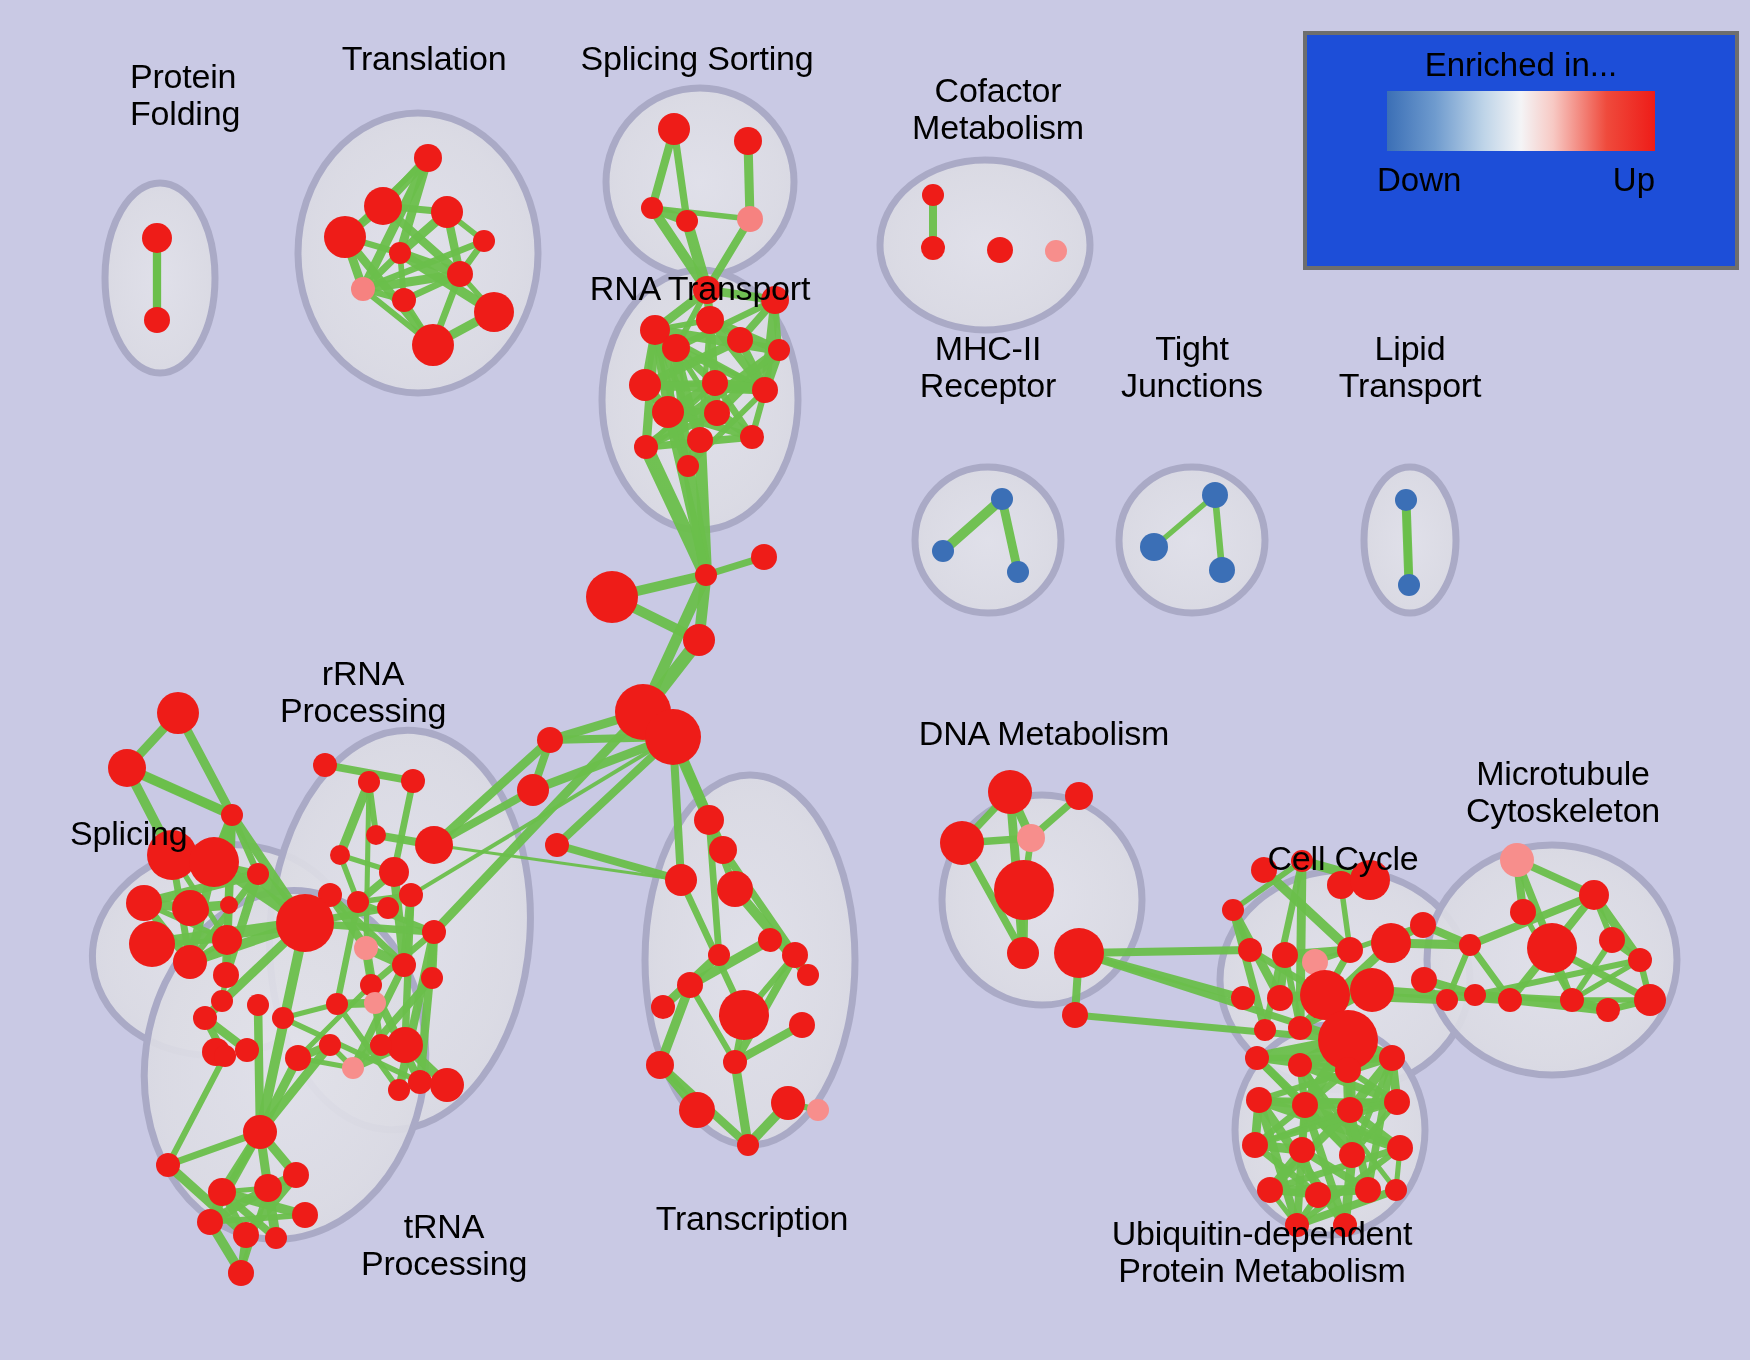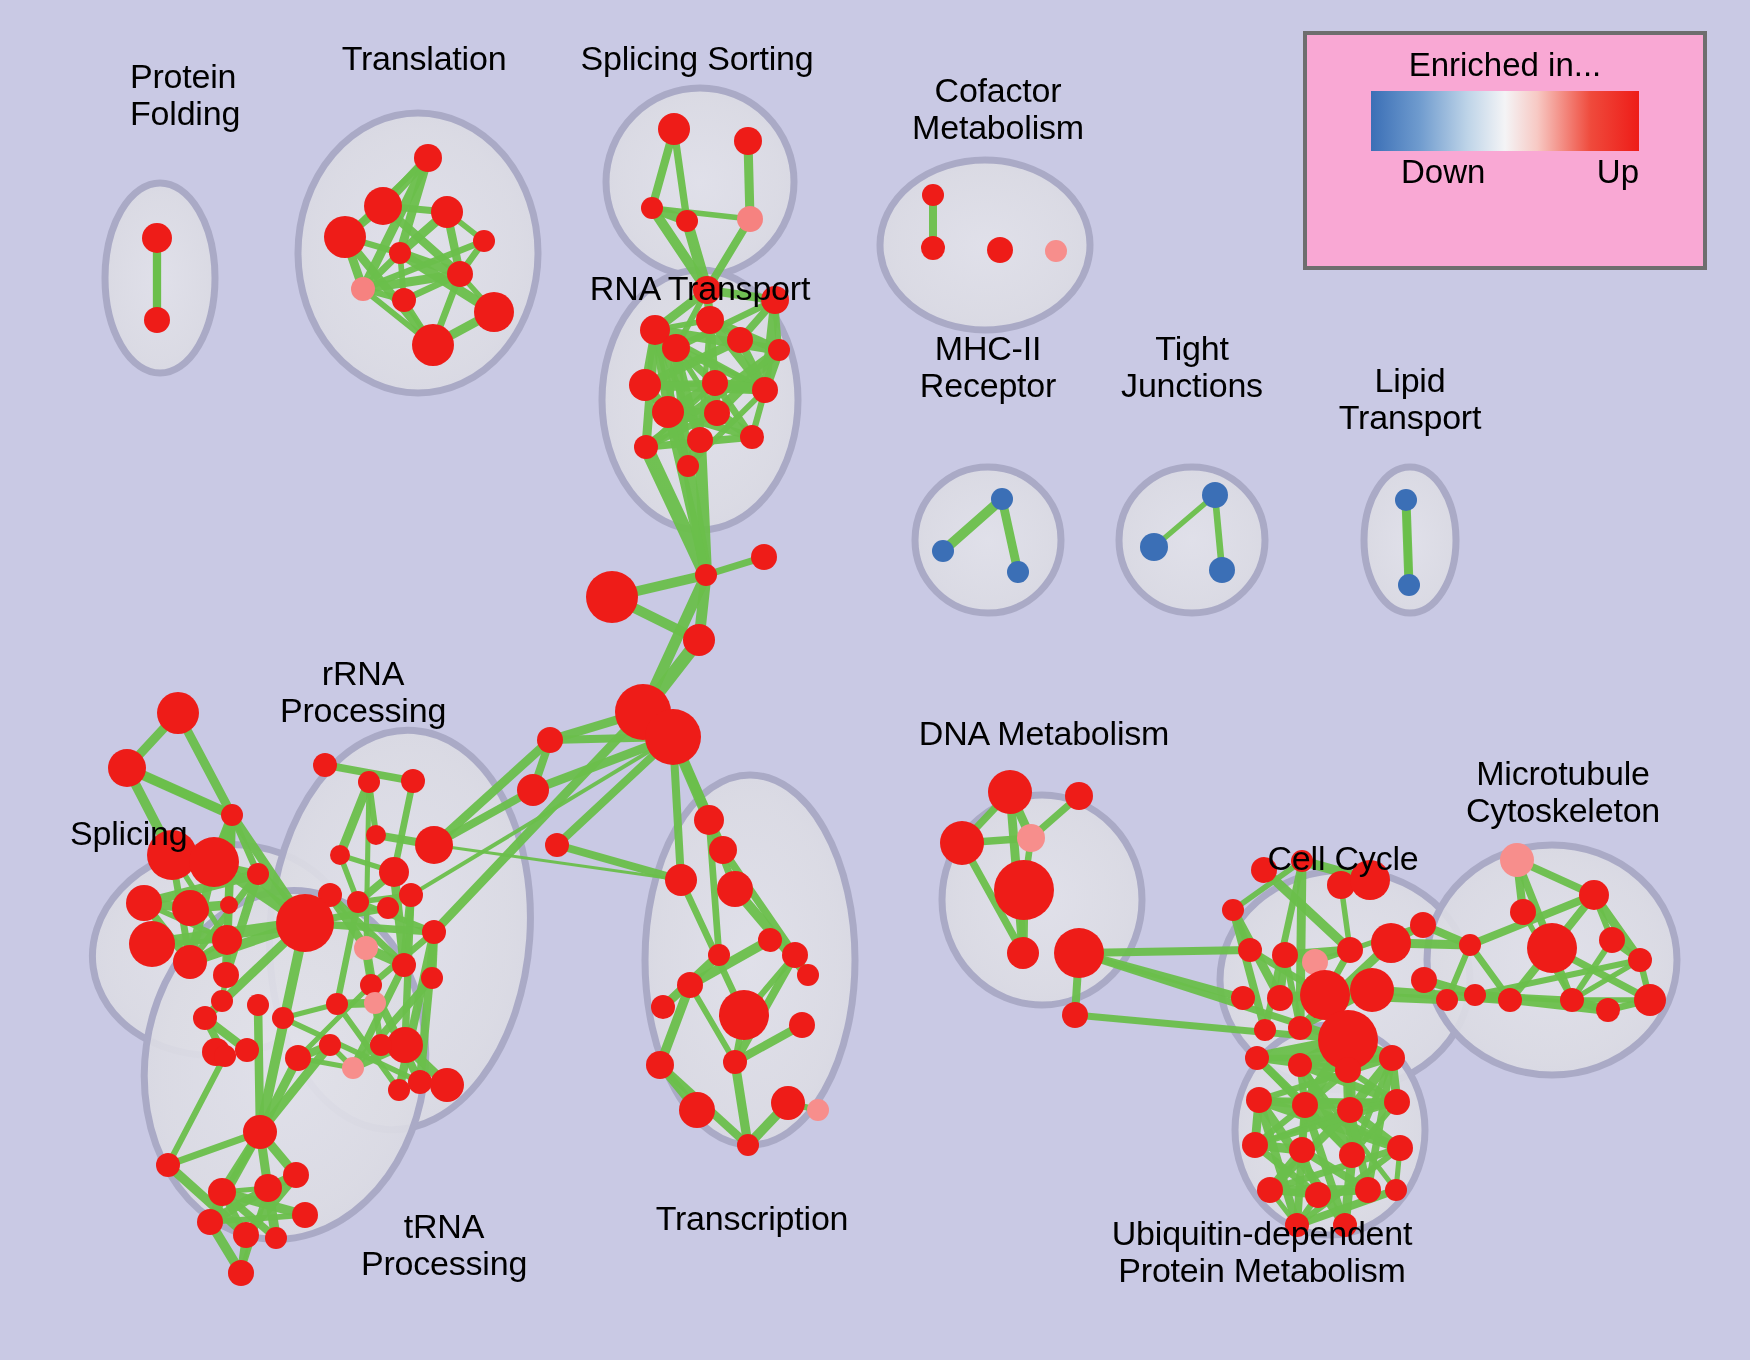--- a/index.html
+++ b/index.html
@@ -18,40 +18,40 @@
     font-size:34px;
     line-height:1.08;
     white-space:pre;
     letter-spacing:-0.2px;
   }
   .lbl.c{text-align:center;transform:translateX(-50%);}
   .lbl.l{text-align:left;}
   #legend{
     position:absolute;
     left:1303px;top:31px;
-    width:404px;height:239px;
-    background:#f9a8d4;
+    width:436px;height:239px;
+    background:#1d4ed8;
     border:4px solid #6e6e6e;
     box-sizing:border-box;
   }
   #legend .ltitle{
     text-align:center;
     font-size:33px;
     color:#000;
     margin-top:11px;
   }
   #legend .bar{
     margin:7px auto 0 auto;
     width:268px;height:60px;
     background:linear-gradient(to right,#3b6fb6 0%, #6f9bce 18%, #bed4e8 36%, #f4f4f6 50%, #f7c9c4 62%, #ef4a3c 82%, #ee1c18 100%);
   }
   #legend .ends{
     position:relative;width:300px;margin:2px auto 0 auto;height:40px;
   }
-  #legend .ends span{position:absolute;font-size:33px;color:#000;top:0;margin-left:40px;}
+  #legend .ends span{position:absolute;font-size:33px;color:#000;top:8px;}
   #legend .ends .down{left:6px;}
   #legend .ends .up{right:16px;}
   #legend .sub{
     text-align:center;font-size:28px;color:#000;line-height:1.12;margin-top:2px;
   }
 </style>
 </head>
 <body>
 
 <div id="root">
@@ -639,21 +639,21 @@
 Folding</div>
       <div class="lbl c" style="left: 424px; top: 40px;">Translation</div>
       <div class="lbl c" style="left: 697px; top: 40px;">Splicing Sorting</div>
       <div class="lbl c" style="left: 700px; top: 270px;">RNA Transport</div>
       <div class="lbl c" style="left: 998px; top: 72px;">Cofactor
 Metabolism</div>
       <div class="lbl c" style="left: 988px; top: 330px;">MHC-II
 Receptor</div>
       <div class="lbl c" style="left: 1192px; top: 330px;">Tight
 Junctions</div>
-      <div class="lbl c" style="left: 1410px; top: 330px; margin-top: 32px;">Lipid
+      <div class="lbl c" style="left: 1410px; top: 330px;">Lipid
 Transport</div>
       <div class="lbl l" style="left: 70px; top: 815px;">Splicing</div>
       <div class="lbl c" style="left: 363px; top: 655px;">rRNA
 Processing</div>
       <div class="lbl c" style="left: 444px; top: 1208px;">tRNA
 Processing</div>
       <div class="lbl c" style="left: 752px; top: 1200px;">Transcription</div>
       <div class="lbl c" style="left: 1044px; top: 715px;">DNA Metabolism</div>
       <div class="lbl c" style="left: 1343px; top: 840px;">Cell Cycle</div>
       <div class="lbl c" style="left: 1563px; top: 755px;">Microtubule

